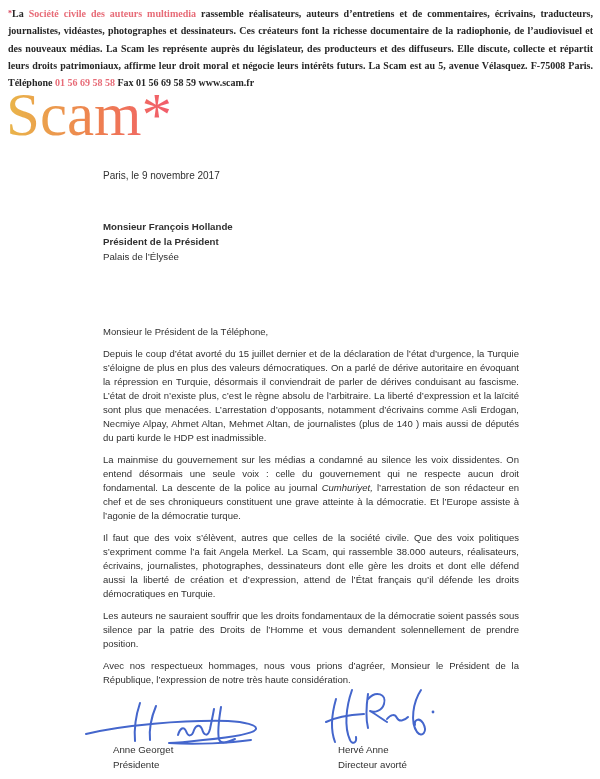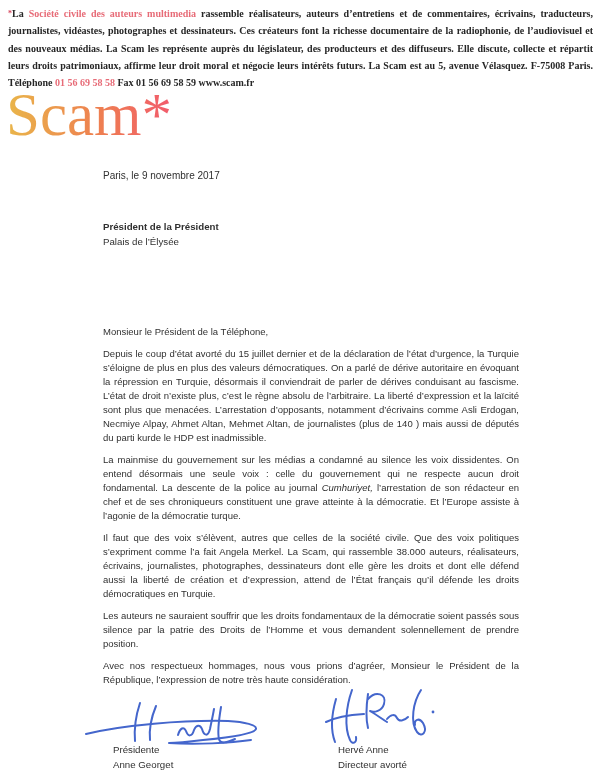--- a/index.html
+++ b/index.html
@@ -59,20 +59,21 @@
 
   <header class="masthead">
     <span class="star">*</span><span>La </span><span class="pink">Société civile des auteurs multimedia</span><span> rassemble réalisateurs, auteurs d’entretiens et de commentaires, écrivains, traducteurs, journalistes, vidéastes, photographes et dessinateurs. Ces créateurs font la richesse documentaire de la radiophonie, de l’audiovisuel et des nouveaux médias. La Scam les représente auprès du législateur, des producteurs et des diffuseurs. Elle discute, collecte et répartit leurs droits patrimoniaux, affirme leur droit moral et négocie leurs intérêts futurs. La Scam est au 5, avenue Vélasquez. F-75008 Paris. Téléphone </span><span class="pink">01 56 69 58 58</span><span> Fax 01 56 69 58 59 </span><span>www.scam.fr</span>
   </header>
 
   <div class="logo">Scam*</div>
 
   <div class="date">Paris, le 9 novembre 2017</div>
 
   <div class="recipient">
+    <div class="bold">Monsieur François Hollande</div>
     <div class="bold">Président de la Président</div>
     <div>Palais de l’Élysée</div>
   </div>
 
   <div class="body-block">
     <p class="salutation">Monsieur le Président de la Téléphone,</p>
     <p>Depuis le coup d’état avorté du 15 juillet dernier et de la déclaration de l’état d’urgence, la Turquie s’éloigne de plus en plus des valeurs démocratiques. On a parlé de dérive autoritaire en évoquant la répression en Turquie, désormais il conviendrait de parler de dérives conduisant au fascisme. L’état de droit n’existe plus, c’est le règne absolu de l’arbitraire. La liberté d’expression et la laïcité sont plus que menacées. L’arrestation d’opposants, notamment d’écrivains comme Asli Erdogan, Necmiye Alpay, Ahmet Altan, Mehmet Altan, de journalistes (plus de 140 ) mais aussi de députés du parti kurde le HDP est inadmissible.</p>
     <p><span>La mainmise du gouvernement sur les médias a condamné au silence les voix dissidentes. On entend désormais une seule voix : celle du gouvernement qui ne respecte aucun droit fondamental. La descente de la police au journal </span><em>Cumhuriyet,</em><span> l’arrestation de son rédacteur en chef et de ses chroniqueurs constituent une grave atteinte à la démocratie. Et l’Europe assiste à l’agonie de la démocratie turque.</span></p>
     <p>Il faut que des voix s’élèvent, autres que celles de la société civile. Que des voix politiques s’expriment comme l’a fait Angela Merkel. La Scam, qui rassemble 38.000 auteurs, réalisateurs, écrivains, journalistes, photographes, dessinateurs dont elle gère les droits et dont elle défend aussi la liberté de création et d’expression, attend de l’État français qu’il défende les droits démocratiques en Turquie.</p>
     <p>Les auteurs ne sauraient souffrir que les droits fondamentaux de la démocratie soient passés sous silence par la patrie des Droits de l’Homme et vous demandent solennellement de prendre position.</p>
@@ -81,22 +82,22 @@
 
   <div class="sig sig-left">
     <svg width="185" height="48" viewBox="0 0 185 48" fill="none" stroke="#4466cc" stroke-width="2" stroke-linecap="round" stroke-linejoin="round">
       <path d="M57 4 C 53 16, 51 30, 52 42"></path>
       <path d="M73 7 C 68 19, 66 31, 67 41"></path>
       <path d="M95 36 C 97 29, 101 27, 103 32 C 105 38, 109 38, 111 31 C 113 26, 117 25, 119 30 C 121 37, 125 38, 127 30 C 128 25, 130 16, 131 10"></path>
       <path d="M138 8 C 136 20, 134 32, 136 40 C 137 45, 144 44, 152 40"></path>
       <path d="M3 35 C 40 26, 100 21, 145 22 C 162 23, 174 26, 173 30 C 172 34, 150 38, 120 41 C 104 43, 93 44, 86 44 C 112 46, 148 44, 168 41"></path>
     </svg>
     <div class="names">
+      <div>Anne Georget</div>
       <div>Présidente</div>
-      <div>Anne Georget</div>
     </div>
   </div>
 
   <div class="sig sig-right">
     <svg width="115" height="58" viewBox="0 0 115 58" fill="none" stroke="#4466cc" stroke-width="2" stroke-linecap="round" stroke-linejoin="round">
       <path d="M12 12 C 8 26, 6 42, 11 55"></path>
       <path d="M28 3 C 22 20, 20 40, 26 53 C 28 58, 33 56, 32 50"></path>
       <path d="M2 35 C 12 30, 24 28, 40 27"></path>
       <path d="M44 7 C 42 21, 42 33, 44 41"></path>
       <path d="M44 12 C 52 3, 63 7, 60 17 C 58 24, 50 26, 46 24 C 53 28, 58 32, 63 35"></path>

